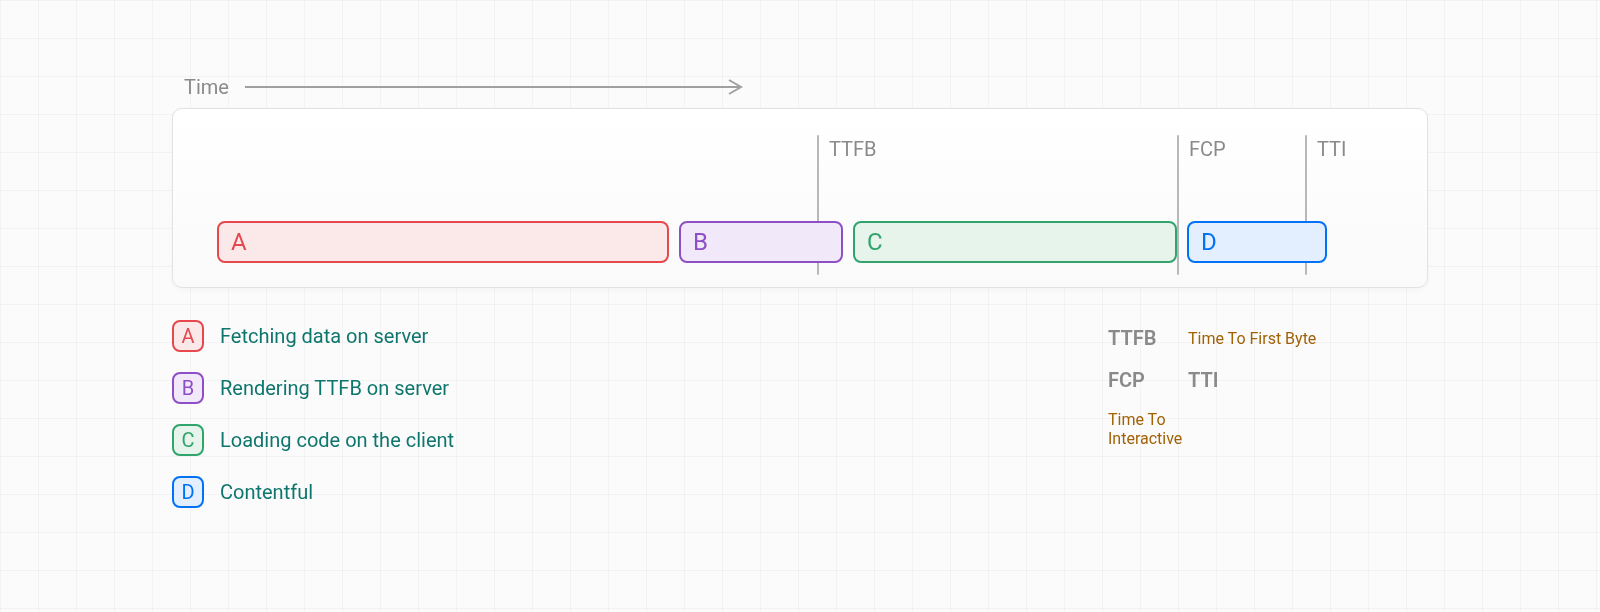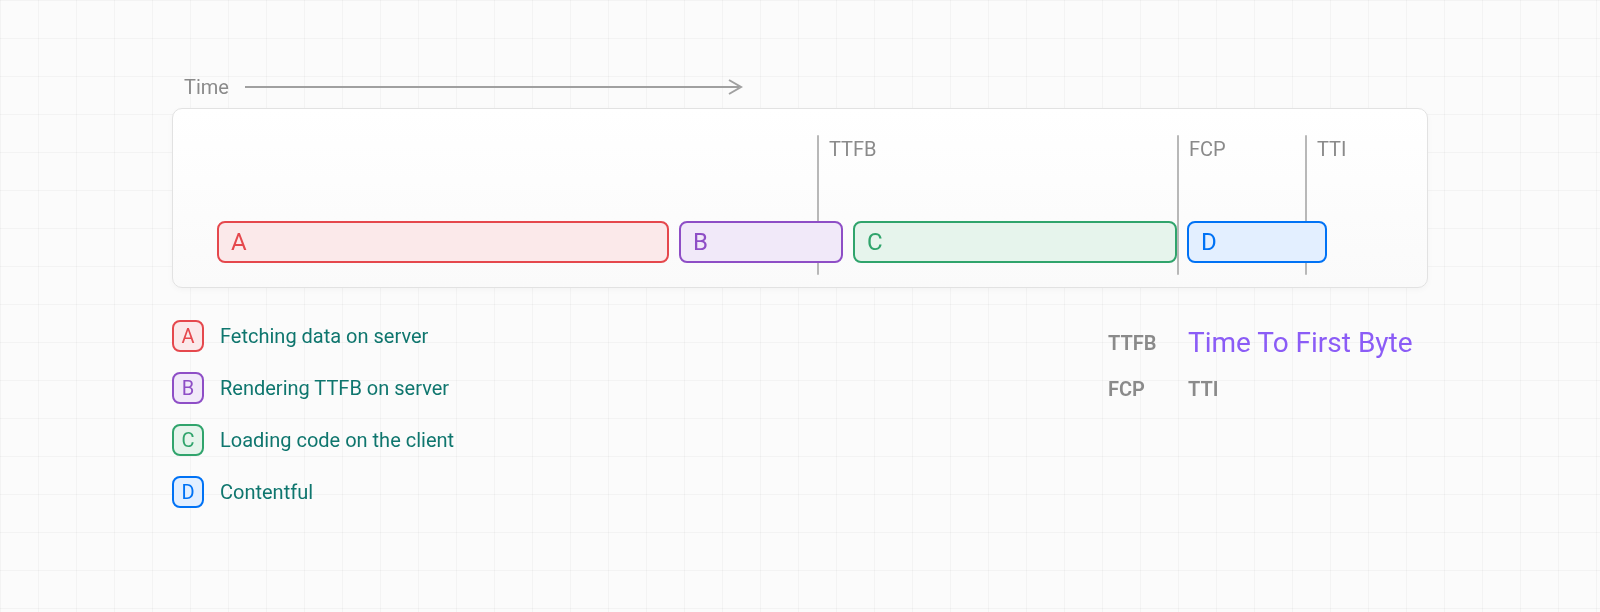--- a/index.html
+++ b/index.html
@@ -115,22 +115,22 @@
       row-gap: 18px;
       align-items: center;
     }
     .legend-right .abbr {
       font-size: 20px;
       font-weight: 600;
       color: #8a8a8a;
       text-align: left;
     }
     .legend-right .desc {
-      font-size: 28px;
-      color: #8b5cf6;
+      font-size: 16px;
+      color: #a16207;
     }
   </style>
 </head>
 <body>
 
 <div class="time-label-row">
   <span>Time</span>
   <svg class="time-arrow" viewBox="0 0 500 20" fill="none" stroke="#a0a0a0" stroke-width="2">
     <line x1="0" y1="10" x2="494" y2="10"></line>
     <polyline points="484,3 496,10 484,17"></polyline>
@@ -191,13 +191,14 @@
       </div>
     <span class="desc">Contentful</span>
   </div>
 </div>
 
 <div class="legend-right">
   <span class="abbr">TTFB</span>
   <span class="desc">Time To First Byte</span>
   <span class="abbr">FCP</span>
   <span class="abbr">TTI</span>
+  <span class="desc">Time To Interactive</span>
 </div>
 
 </body></html>

